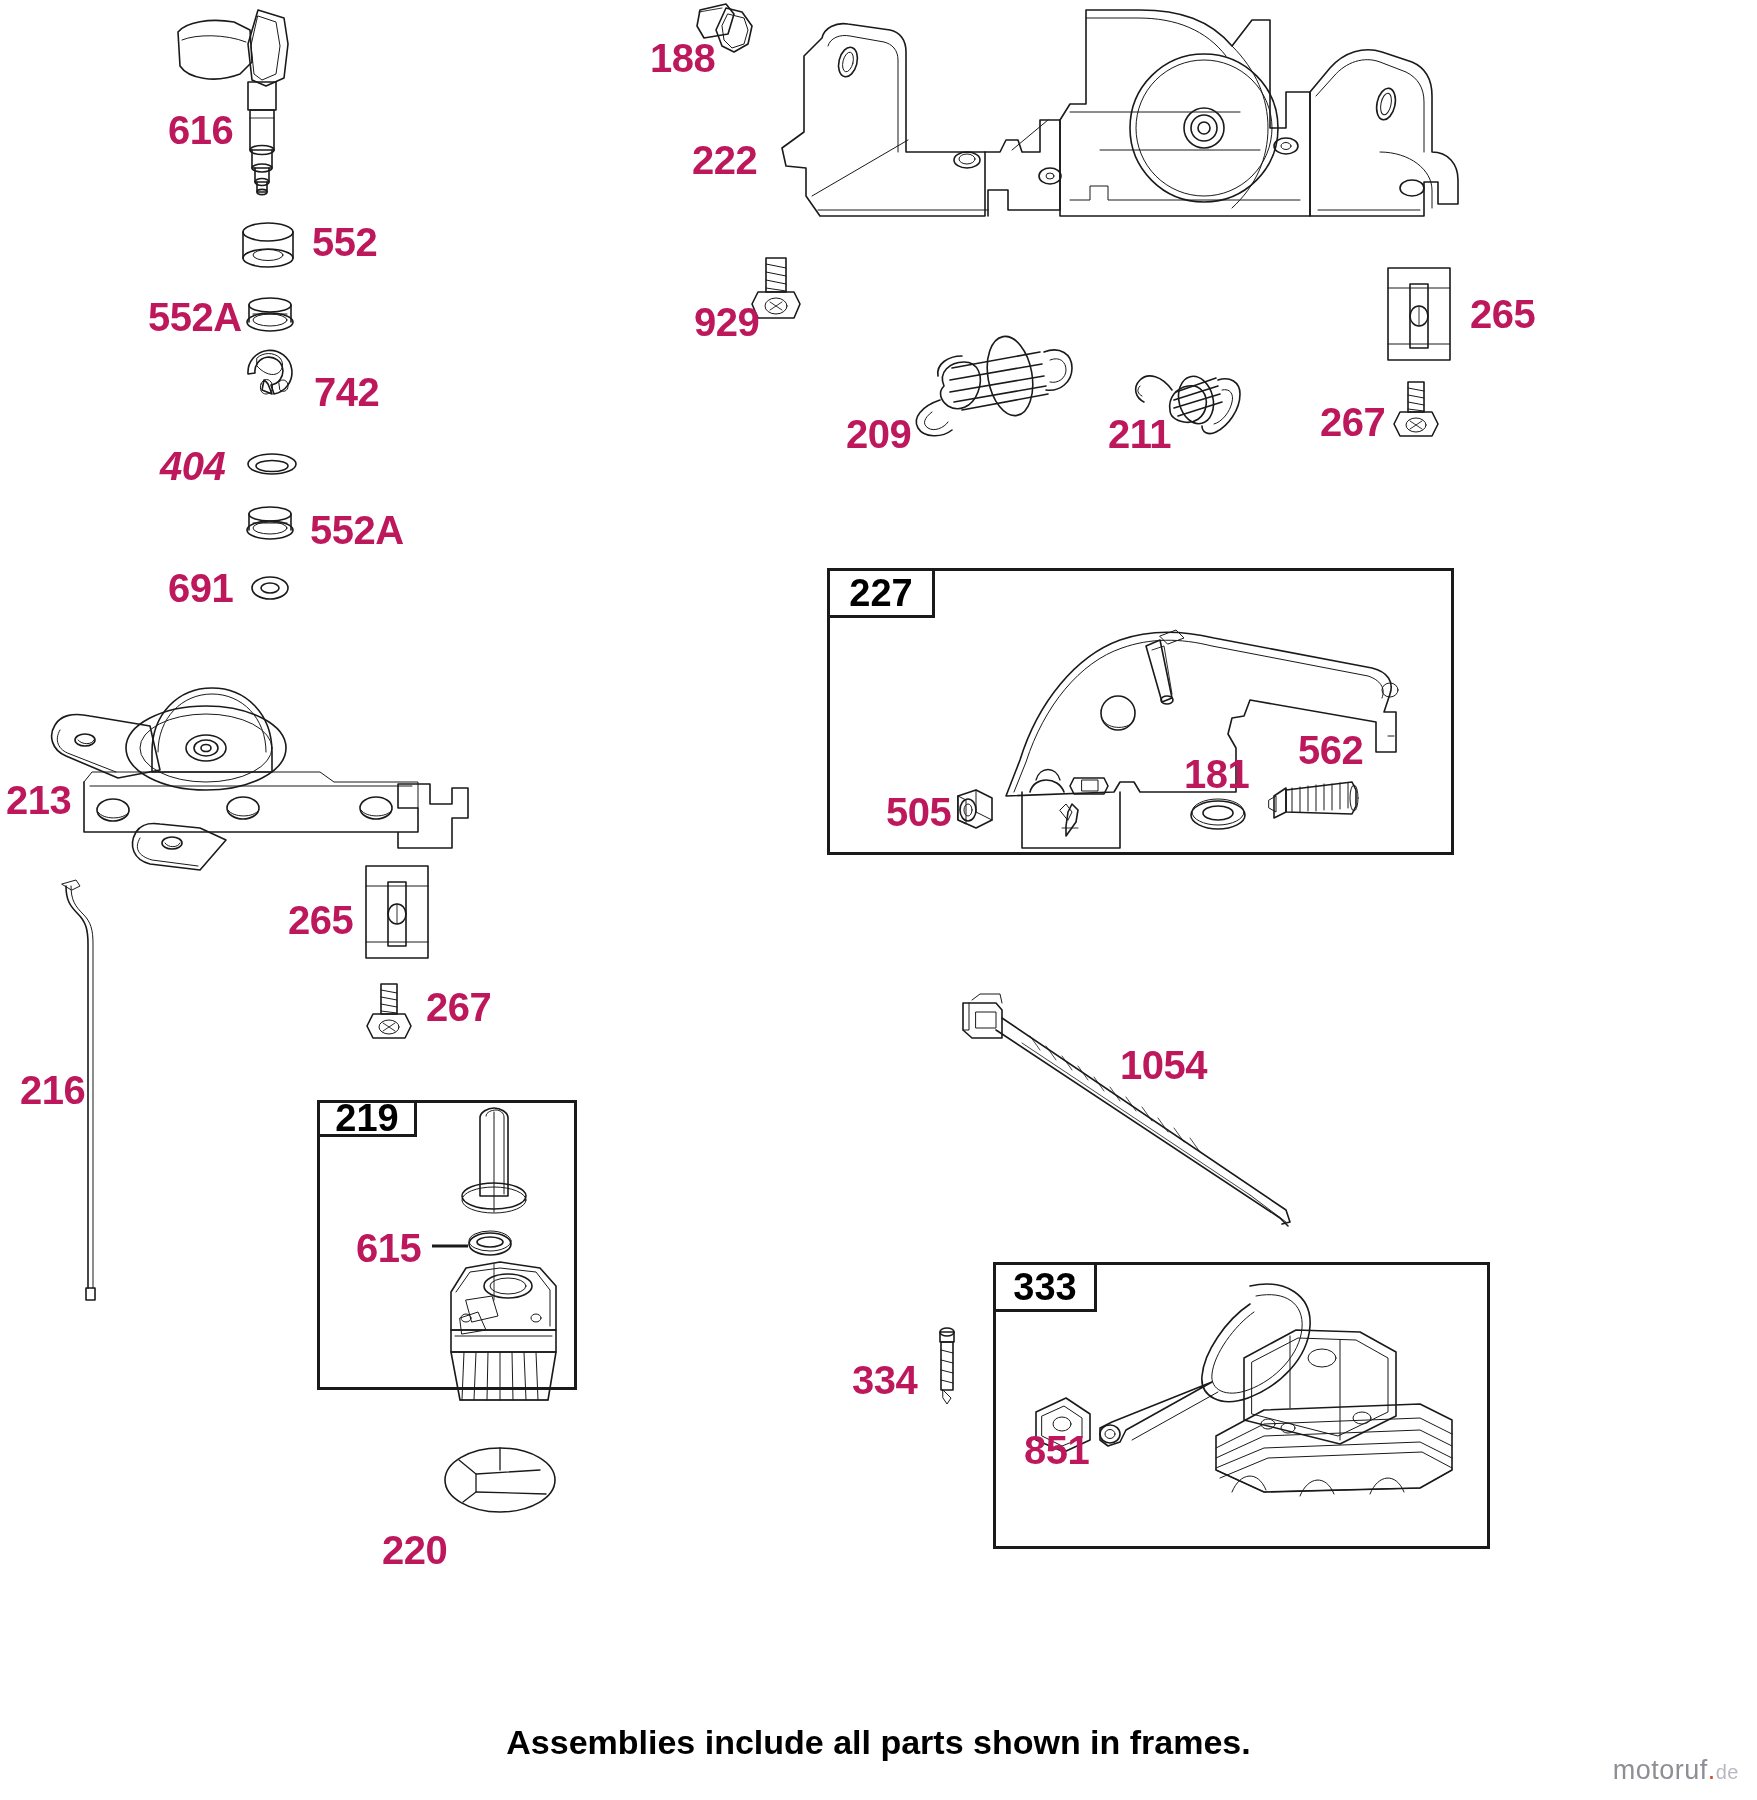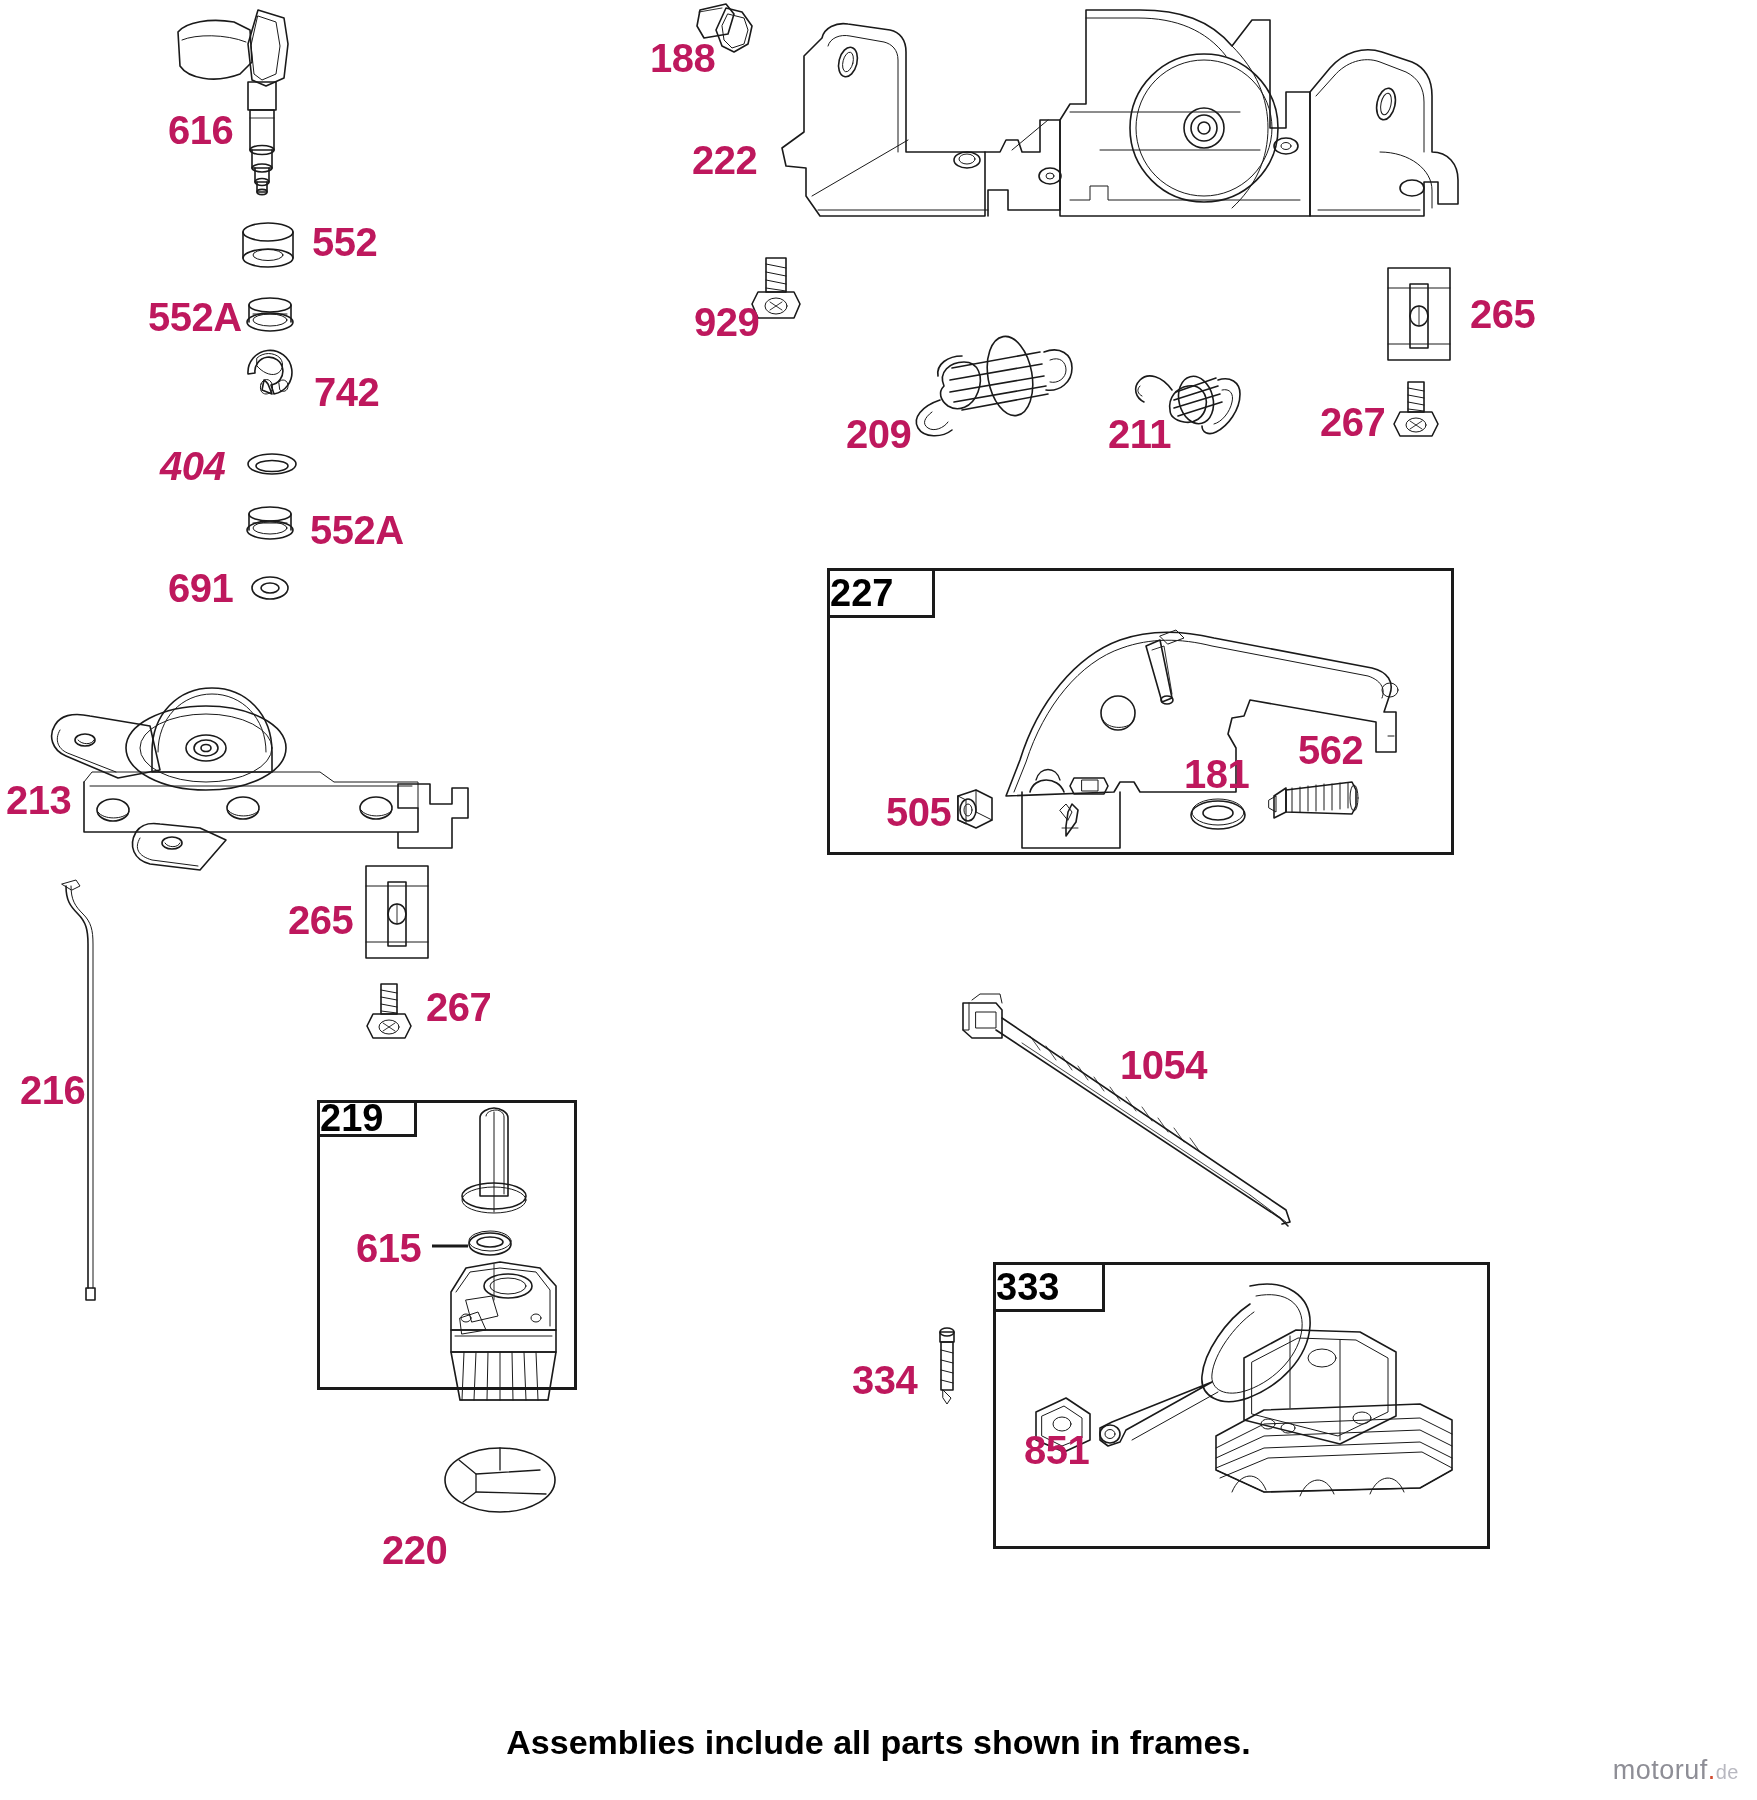--- a/index.html
+++ b/index.html
@@ -52,21 +52,21 @@
     position: absolute;
     border: 3px solid #1a1a1a;
     background: transparent;
   }
   .frame-tab {
     position: absolute;
     border: 3px solid #1a1a1a;
     background: #fff;
     display: flex;
     align-items: center;
-    justify-content: flex-start;
+    justify-content: center;
   }
   svg.art { position: absolute; overflow: visible; }
   svg.art * { vector-effect: non-scaling-stroke; }
 </style>
 </head>
 <body>
 
 <div id="diagram">
 
   <svg class="art" x="0" y="0" width="1757" height="1800" viewBox="0 0 1757 1800" style="left:0;top:0;width:1757px;height:1800px;" fill="none" stroke="#1a1a1a" stroke-width="1.6" stroke-linejoin="round" stroke-linecap="round">
@@ -448,21 +448,21 @@
   <div class="frame-tab" style="left:827px; top:568px; width:108px; height:50px;">
     <span class="lbl-frame" style="position:static;font-weight:bold;">227</span>
   </div>
 
   <div class="frame-box" style="left:317px; top:1100px; width:260px; height:290px;"></div>
   <div class="frame-tab" style="left:317px; top:1100px; width:100px; height:37px;">
     <span class="lbl-frame" style="position:static;font-weight:bold;">219</span>
   </div>
 
   <div class="frame-box" style="left:993px; top:1262px; width:497px; height:287px;"></div>
-  <div class="frame-tab" style="left:993px; top:1262px; width:112px; height:50px;">
+  <div class="frame-tab" style="left:993px; top:1262px; width:104px; height:50px;">
     <span class="lbl-frame" style="position:static;font-weight:bold;">333</span>
   </div>
 
   <svg class="art" style="left:0;top:0;width:1757px;height:1800px;" viewBox="0 0 1757 1800" fill="none" stroke="#1a1a1a" stroke-width="3">
     <path d="M432 1246 L468 1246"></path>
   </svg>
 
   <div class="lbl lbl-big" style="left:168px;  top:108px;">616</div>
   <div class="lbl lbl-big" style="left:312px;  top:220px;">552</div>
   <div class="lbl lbl-big" style="left:148px; top:295px;">552A</div>

